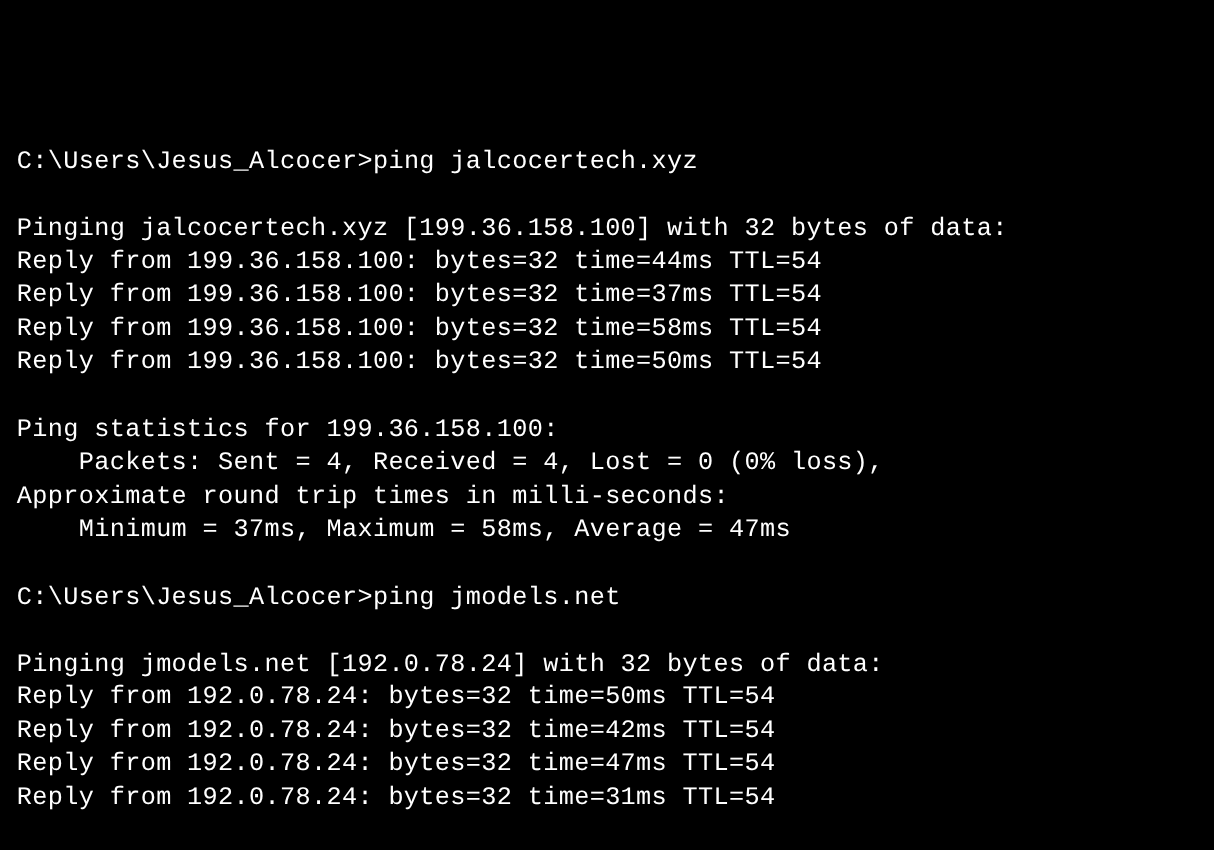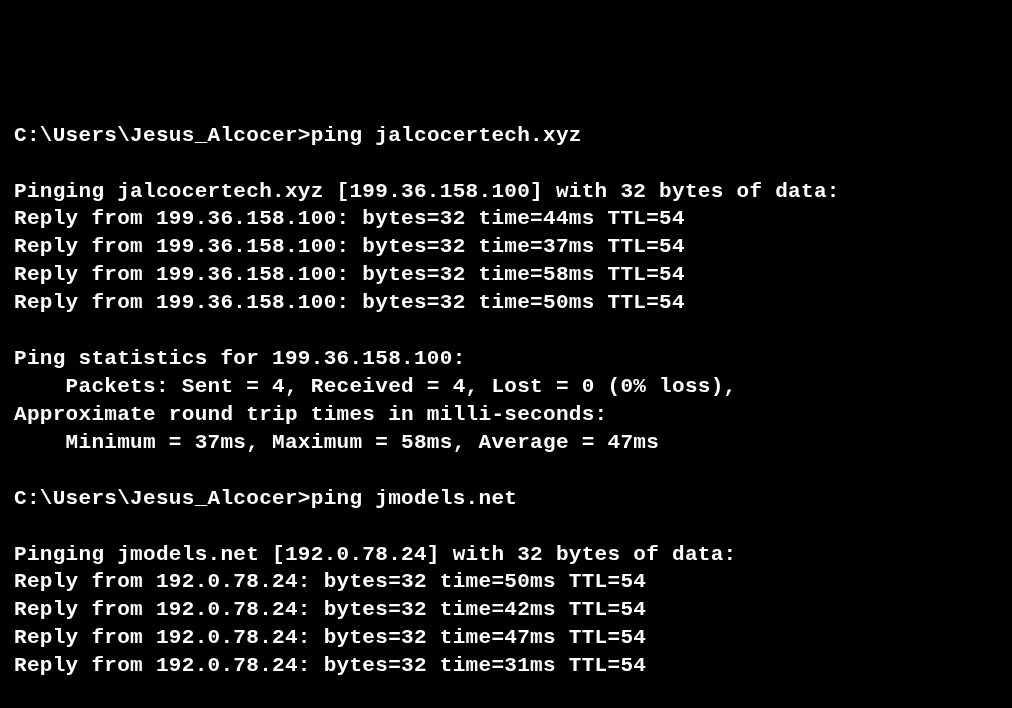--- a/index.html
+++ b/index.html
@@ -15,21 +15,20 @@
       line-height: 1.33;
       padding: 10px 14px;
       width: 1012px;
       height: 708px;
       overflow: hidden;
       white-space: pre;
       letter-spacing: 0.3px;
     }
     .terminal-line {
       display: block;
-      font-weight: bold;
     }
     .blank-line {
       display: block;
       height: 1.33em;
     }
   </style>
 </head>
 <body>
 
 

